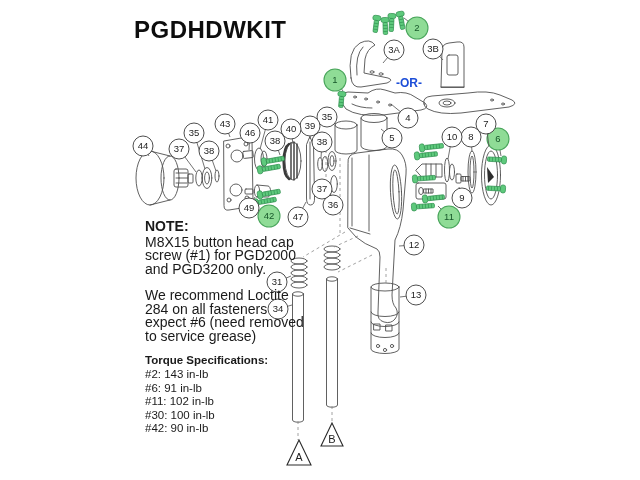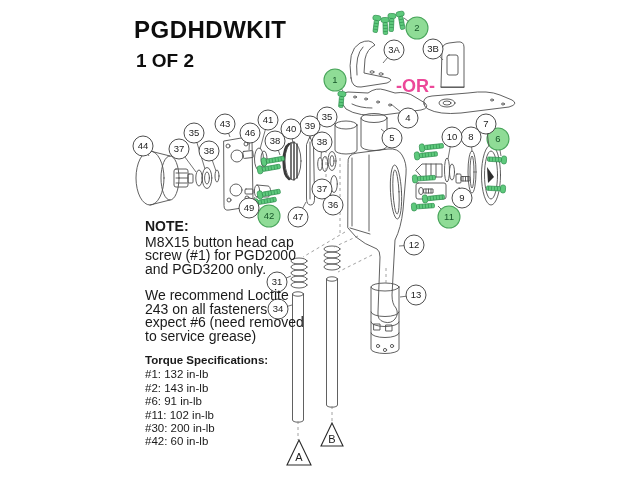--- a/index.html
+++ b/index.html
@@ -2,21 +2,21 @@
 <html><head>
 <meta charset="utf-8">
 <style>
   html,body{margin:0;padding:0;background:#fff;}
   .canvas{position:relative;width:640px;height:480px;background:#ffffff;
           font-family:"Liberation Sans",sans-serif;overflow:hidden;}
   .drawing{position:absolute;left:0;top:0;}
   .title{position:absolute;left:134px;top:16px;font-size:24px;font-weight:700;
          color:#0d0d0d;letter-spacing:.5px;}
   .subtitle{position:absolute;left:136px;top:50px;font-size:19px;font-weight:700;color:#0d0d0d;}
-  .or-label{position:absolute;left:396px;top:76px;font-size:18px;font-weight:800;color:#ec4899;}
+  .or-label{position:absolute;left:396px;top:76px;font-size:12px;font-weight:800;color:#1d4ed8;}
   .note{position:absolute;left:145px;top:220px;width:190px;font-size:14px;
         color:#1a1a1a;line-height:13.5px;}
   .note-h{font-weight:700;margin-bottom:2px;}
   .note-p{white-space:pre-line;margin-bottom:13px;}
   .torque{position:absolute;left:145px;top:354px;font-size:11.5px;line-height:13.4px;color:#1a1a1a;}
   .torque-h{font-weight:700;margin-bottom:1px;text-align:center;}
 </style>
 </head>
 <body>
 
@@ -498,37 +498,35 @@
         </g>
         <g>
           <line x1="249" y1="208" x2="255" y2="197" stroke="#4f4f4f" stroke-width="0.8"></line>
           <circle cx="249" cy="208" r="10" fill="#ffffff" stroke="#3a3a3a" stroke-width="0.9"></circle>
           <text x="249" y="211.4" text-anchor="middle" font-size="9.5" font-family="&quot;Liberation Sans&quot;,sans-serif" fill="#222222">49</text>
         </g>
       </g>
   </svg>
 
   <div class="title">PGDHDWKIT</div>
-  <div class="subtitle">1 OF 2</div>
   <div class="or-label">-OR-</div>
 
   <div class="note">
     <div class="note-h">NOTE:</div>
     <div class="note-p">M8X15 button head cap
 screw (#1) for PGD2000
 and PGD3200 only.</div>
     <div class="note-p">We recommend Loctite
-243 on all fasteners
+284 on all fasteners
 expect #6 (need removed
 to service grease)</div>
   </div>
 
   <div class="torque">
     <div class="torque-h">Torque Specifications:</div>
-    <div>#1: 132 in-lb</div>
     <div>#2: 143 in-lb</div>
     <div>#6: 91 in-lb</div>
     <div>#11: 102 in-lb</div>
-    <div>#30: 200 in-lb</div>
-    <div>#42: 60 in-lb</div>
+    <div>#30: 100 in-lb</div>
+    <div>#42: 90 in-lb</div>
   </div>
 
 </div>
 
 </body></html>

